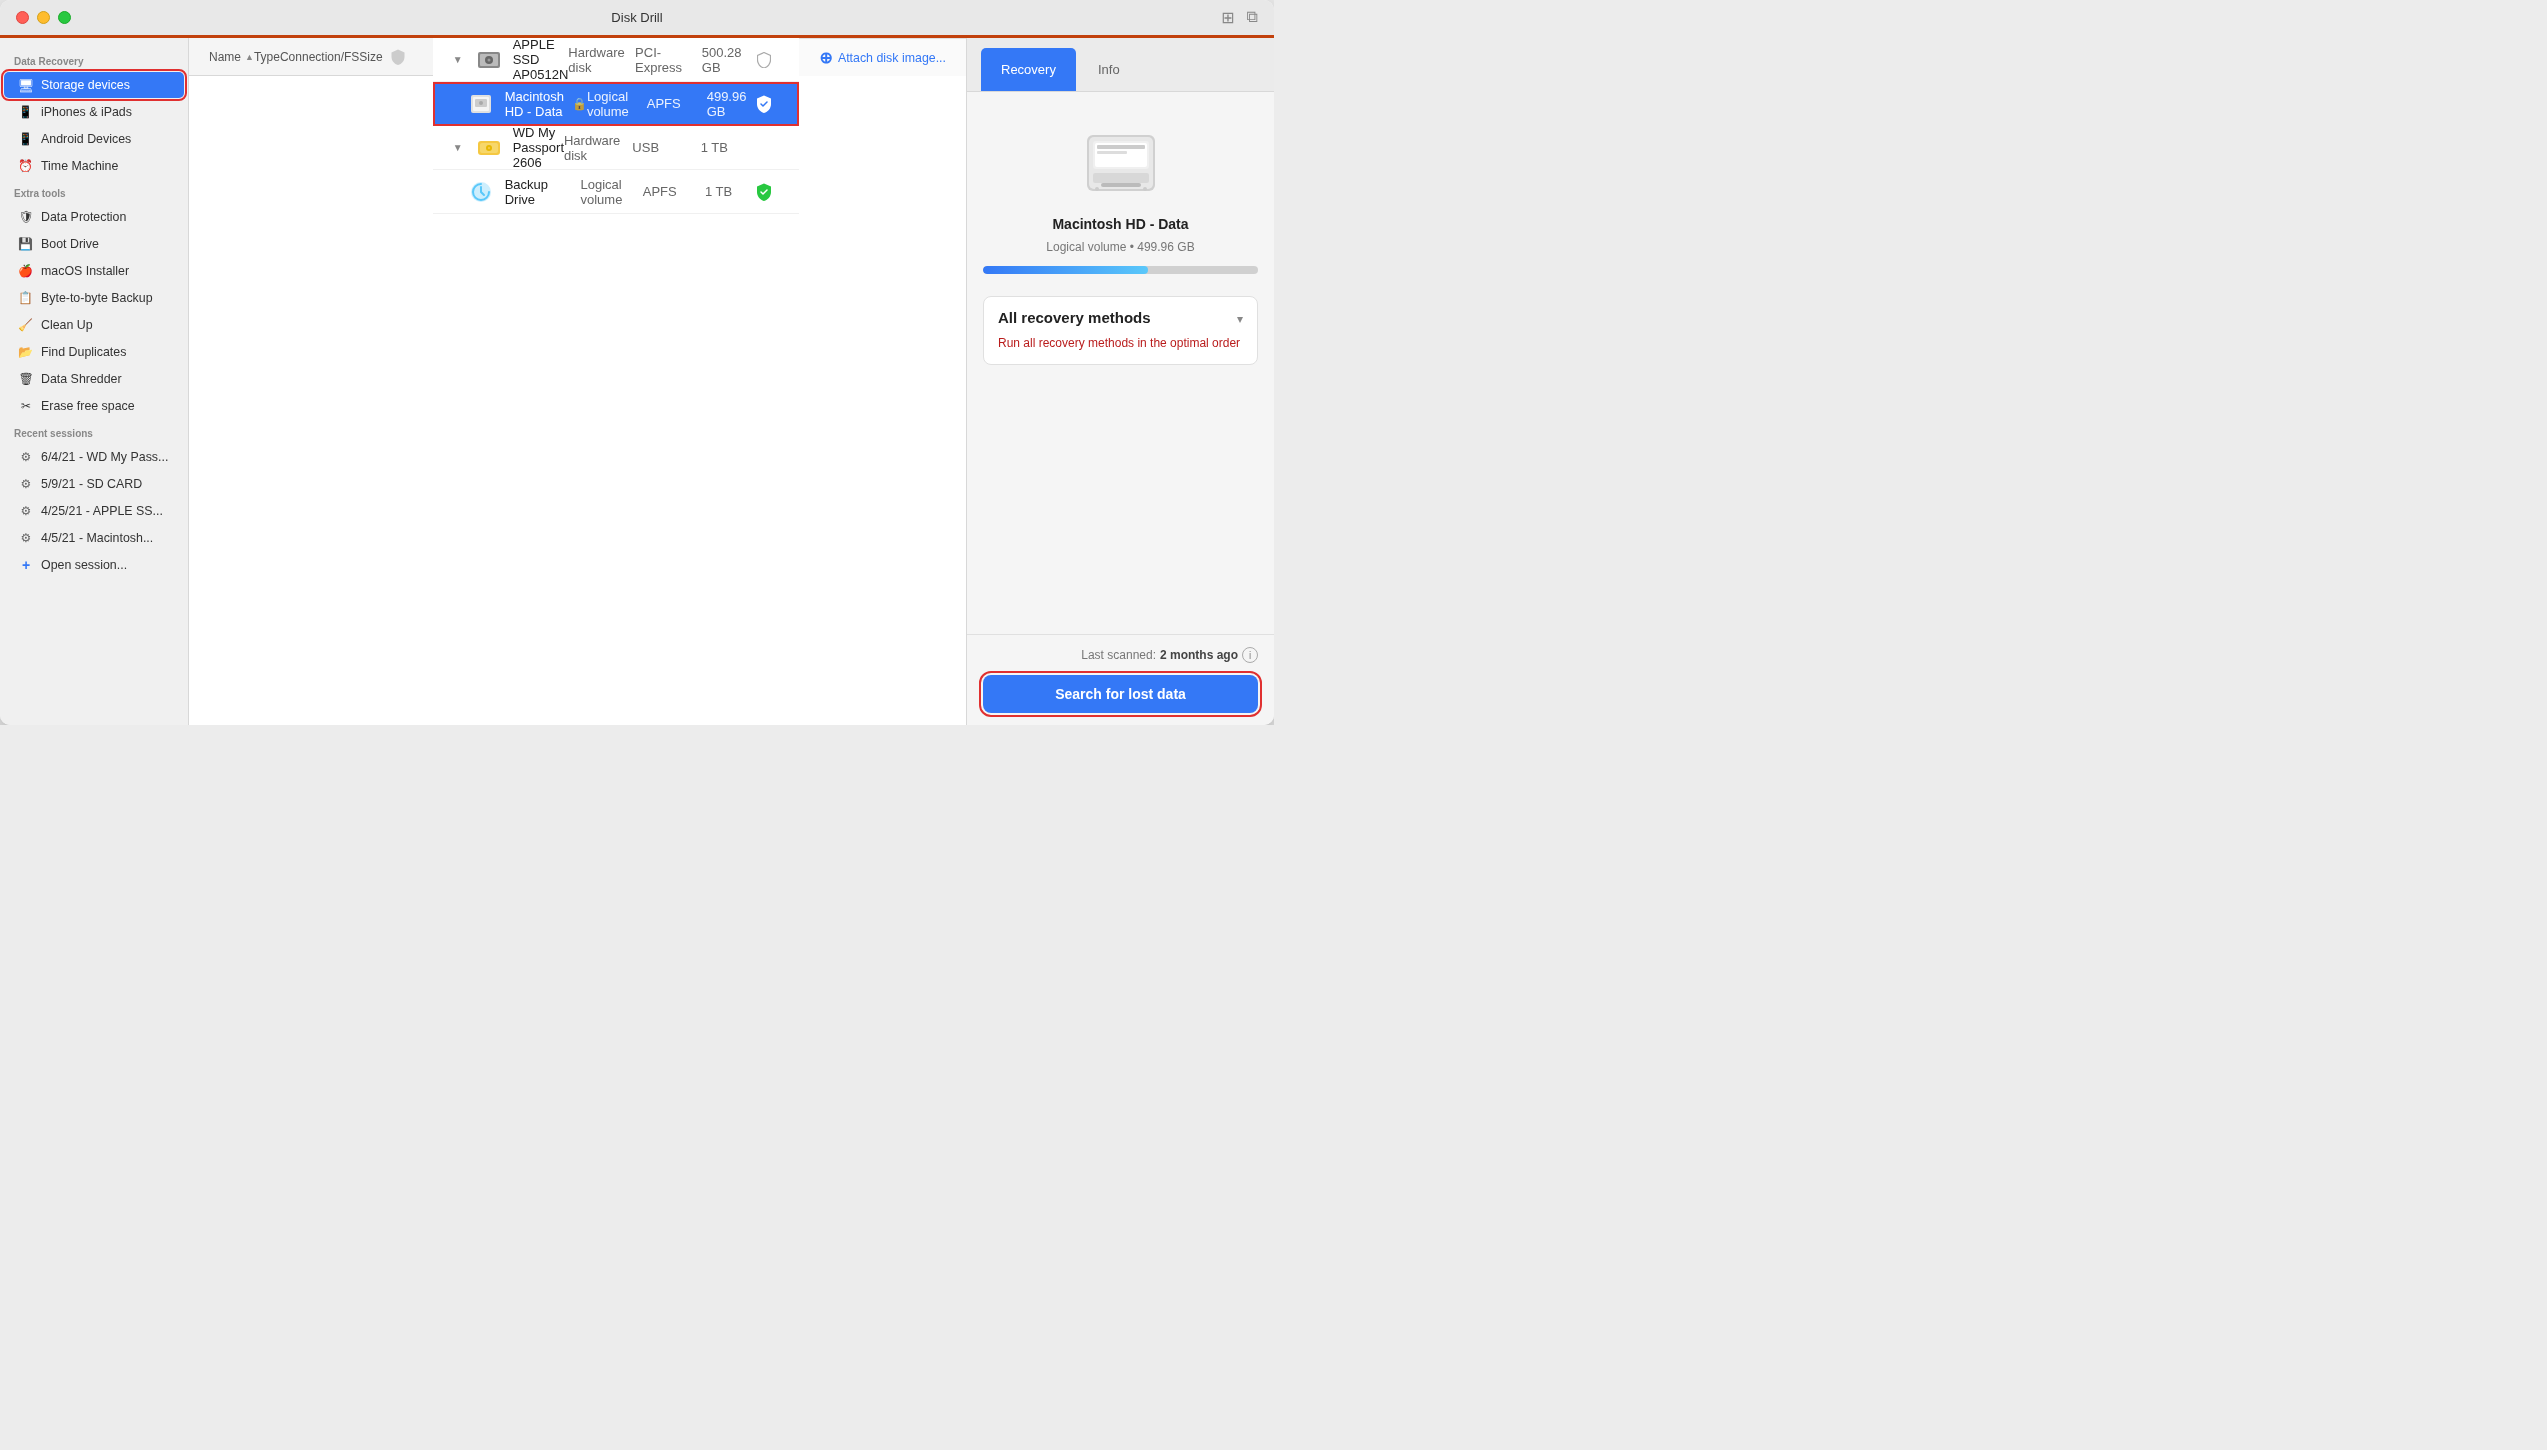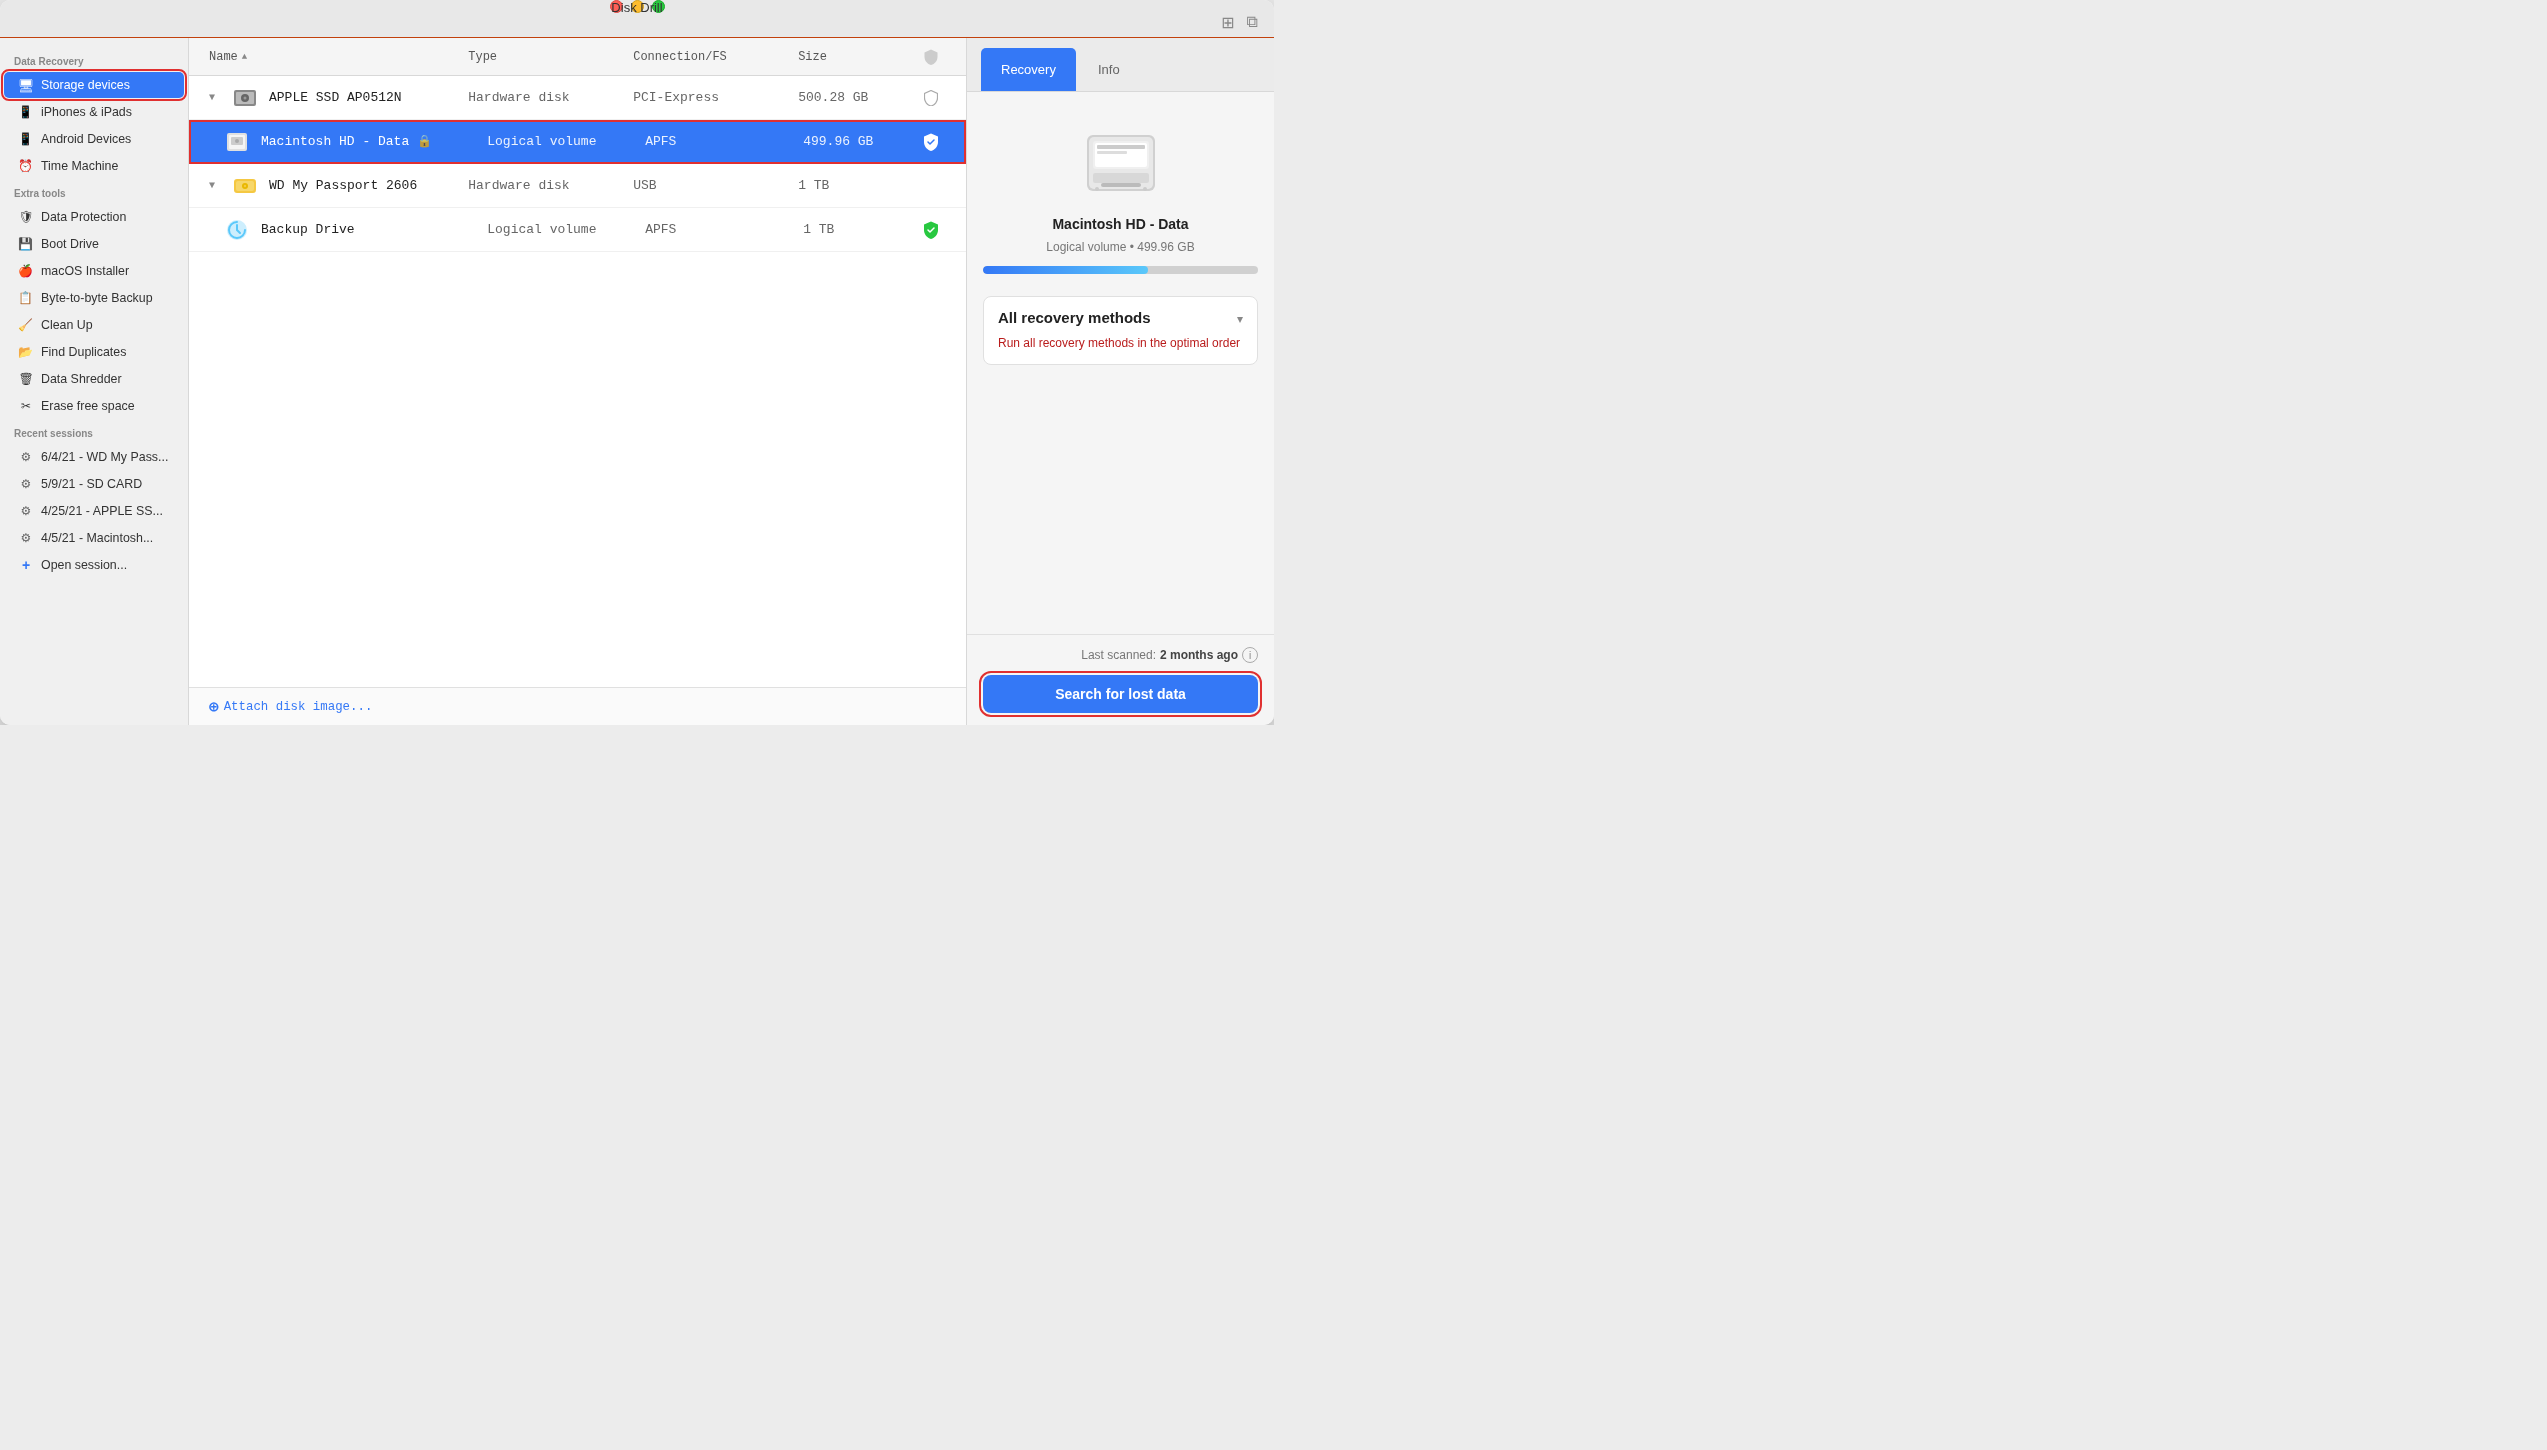--- a/index.html
+++ b/index.html
@@ -22,24 +22,23 @@
       flex-direction: column;
       box-shadow: 0 10px 30px rgba(0,0,0,0.3);
     }
     
     .titlebar {
       height: 38px;
       background: #e8e8e8;
       display: flex;
       align-items: center;
       padding: 0 16px;
-      border-bottom: 1px solid #c2410c;
+      border-bottom: 3px solid #c2410c;
       position: relative;
       flex-shrink: 0;
-      flex-direction: column;
     }
     .traffic-lights {
       display: flex;
       gap: 8px;
       align-items: center;
     }
     .tl {
       width: 13px;
       height: 13px;
       border-radius: 50%;
@@ -128,24 +127,23 @@
     .icon-duplicates::before { content: '📂'; font-size: 12px; }
     .icon-shredder::before { content: '🗑'; font-size: 12px; }
     .icon-erase::before { content: '✂'; font-size: 12px; }
     .icon-session::before { content: '⚙'; font-size: 12px; color: #666; }
     .icon-add::before { content: '+'; font-size: 14px; font-weight: bold; color: #3478f6; }
 
     
     .content-area {
       flex: 1;
       display: flex;
-      flex-direction: column;
+      flex-direction: row;
       background: #fff;
       overflow: hidden;
-      font-family: Liberation Mono, monospace;
     }
 
     
     .table-header {
       display: flex;
       align-items: center;
       padding: 0 20px;
       height: 38px;
       background: #f5f5f5;
       border-bottom: 1px solid #d8d8d8;

